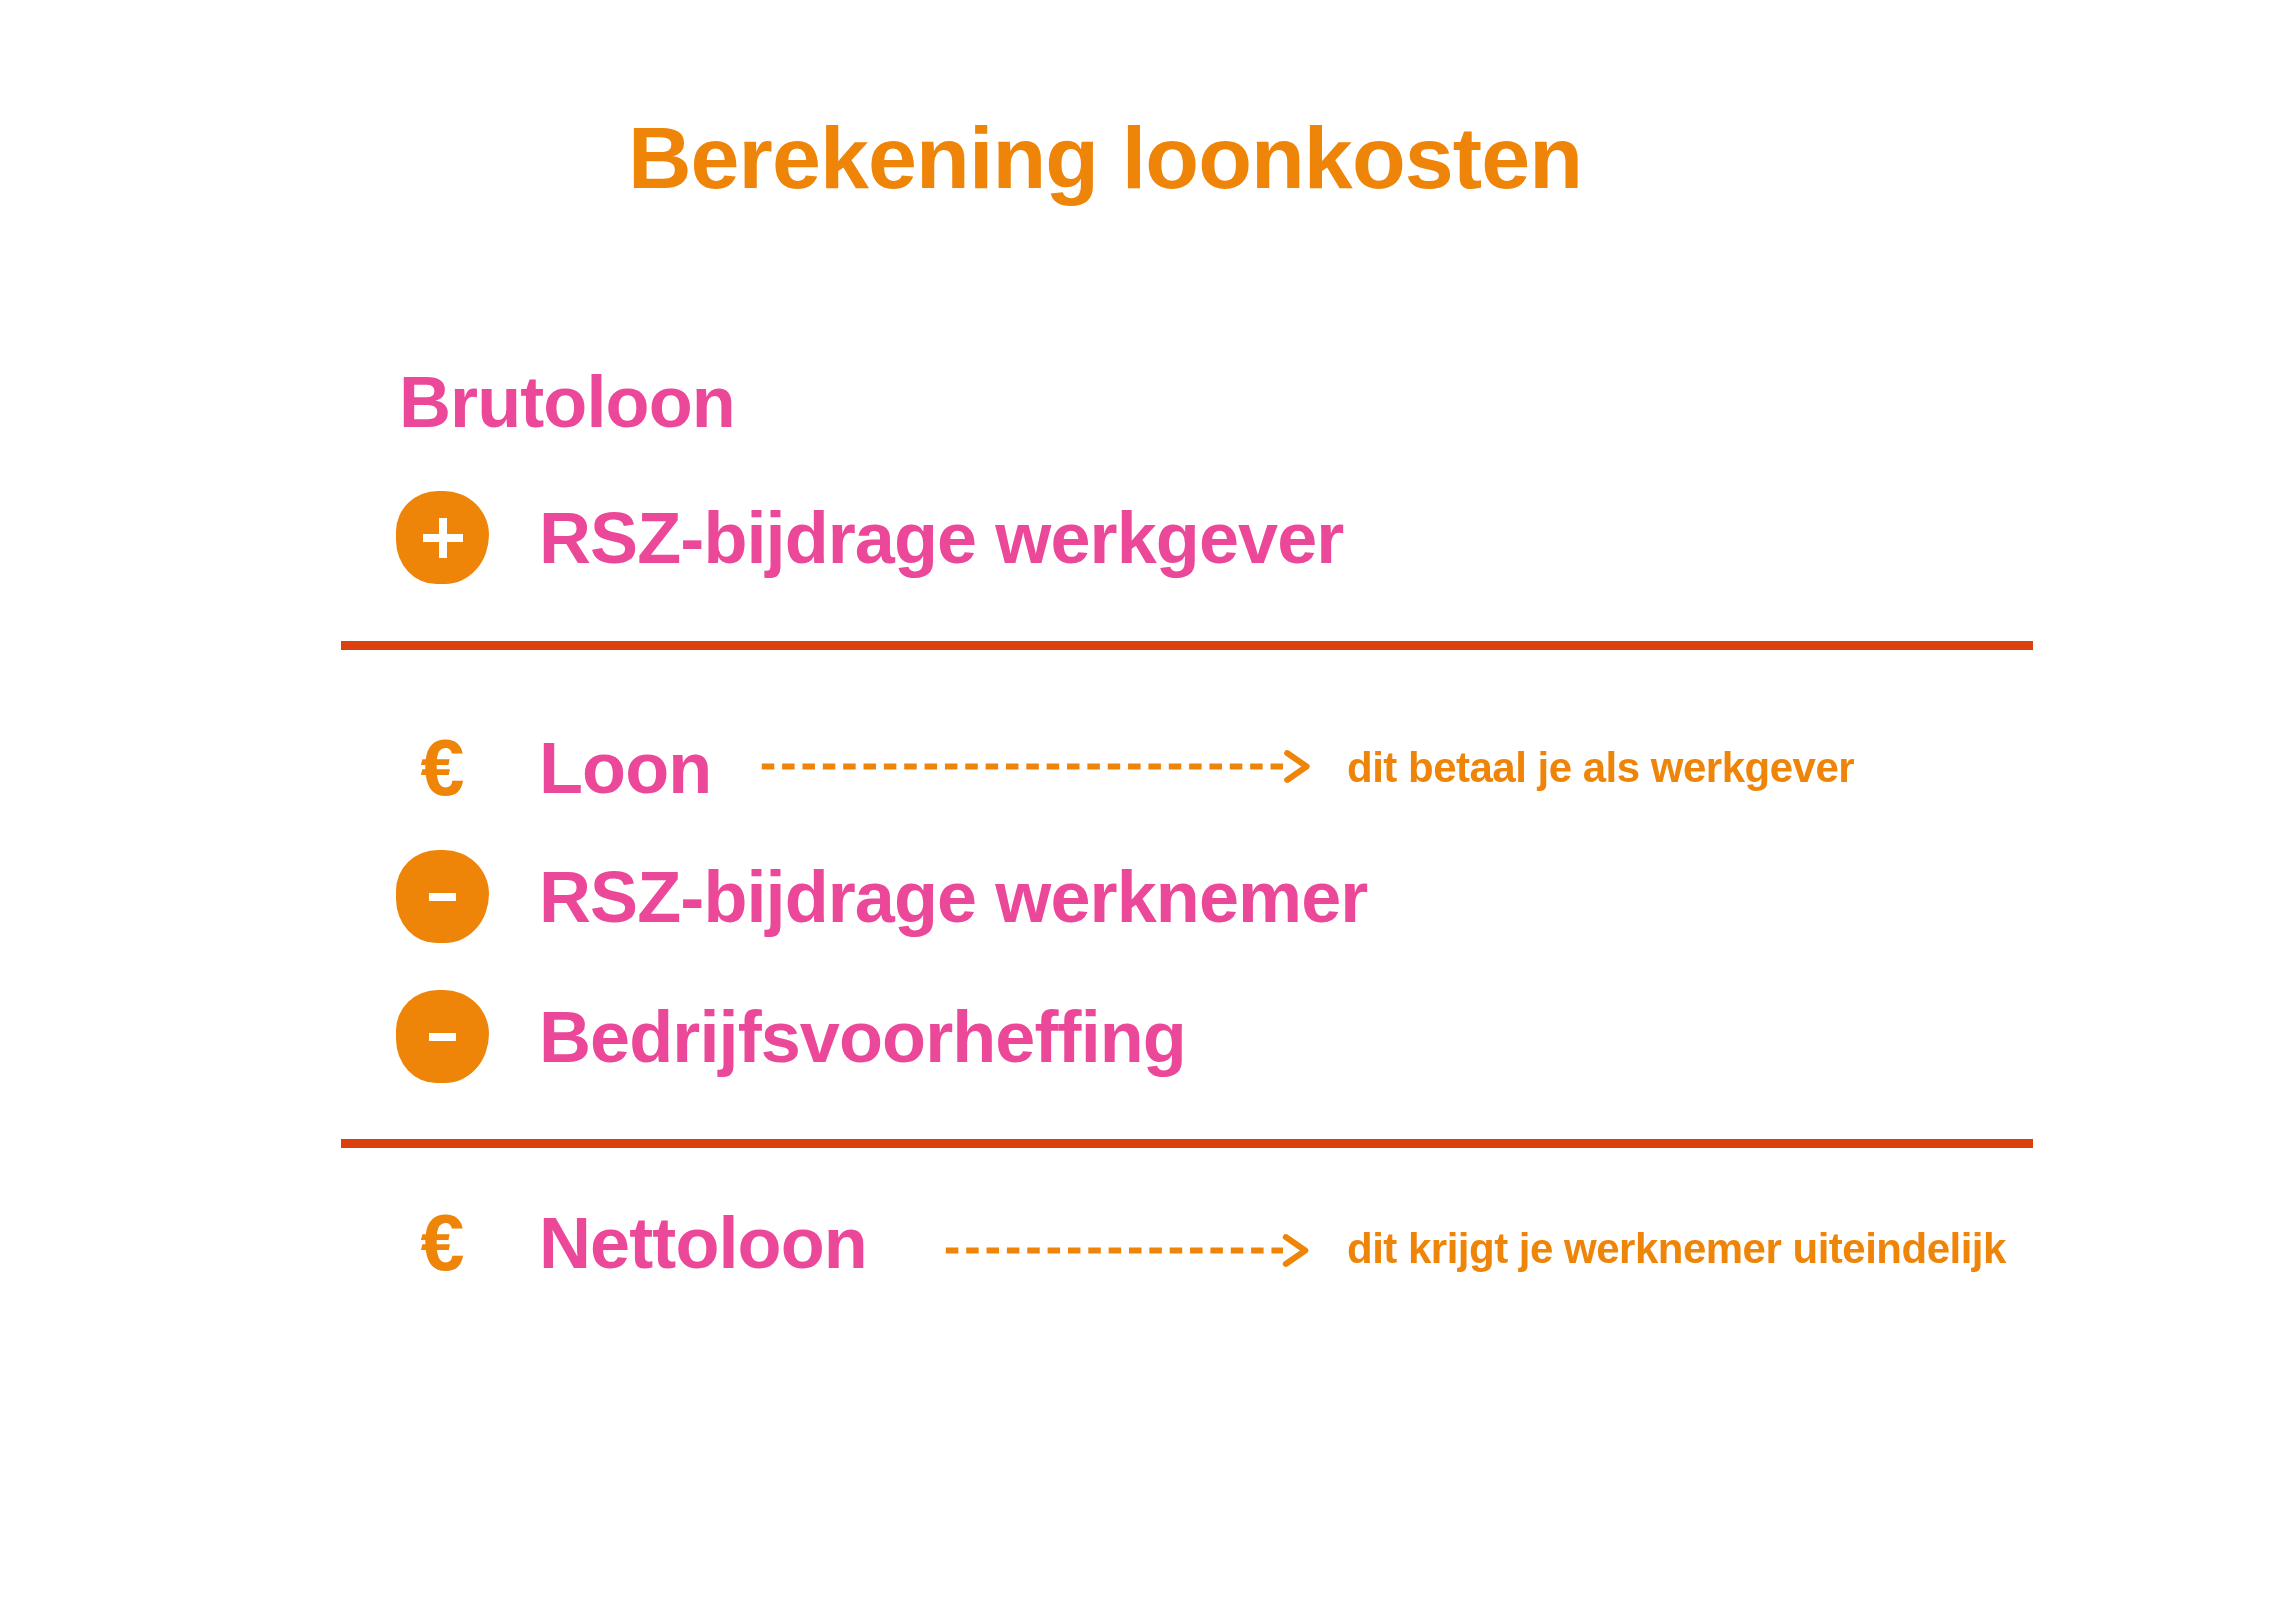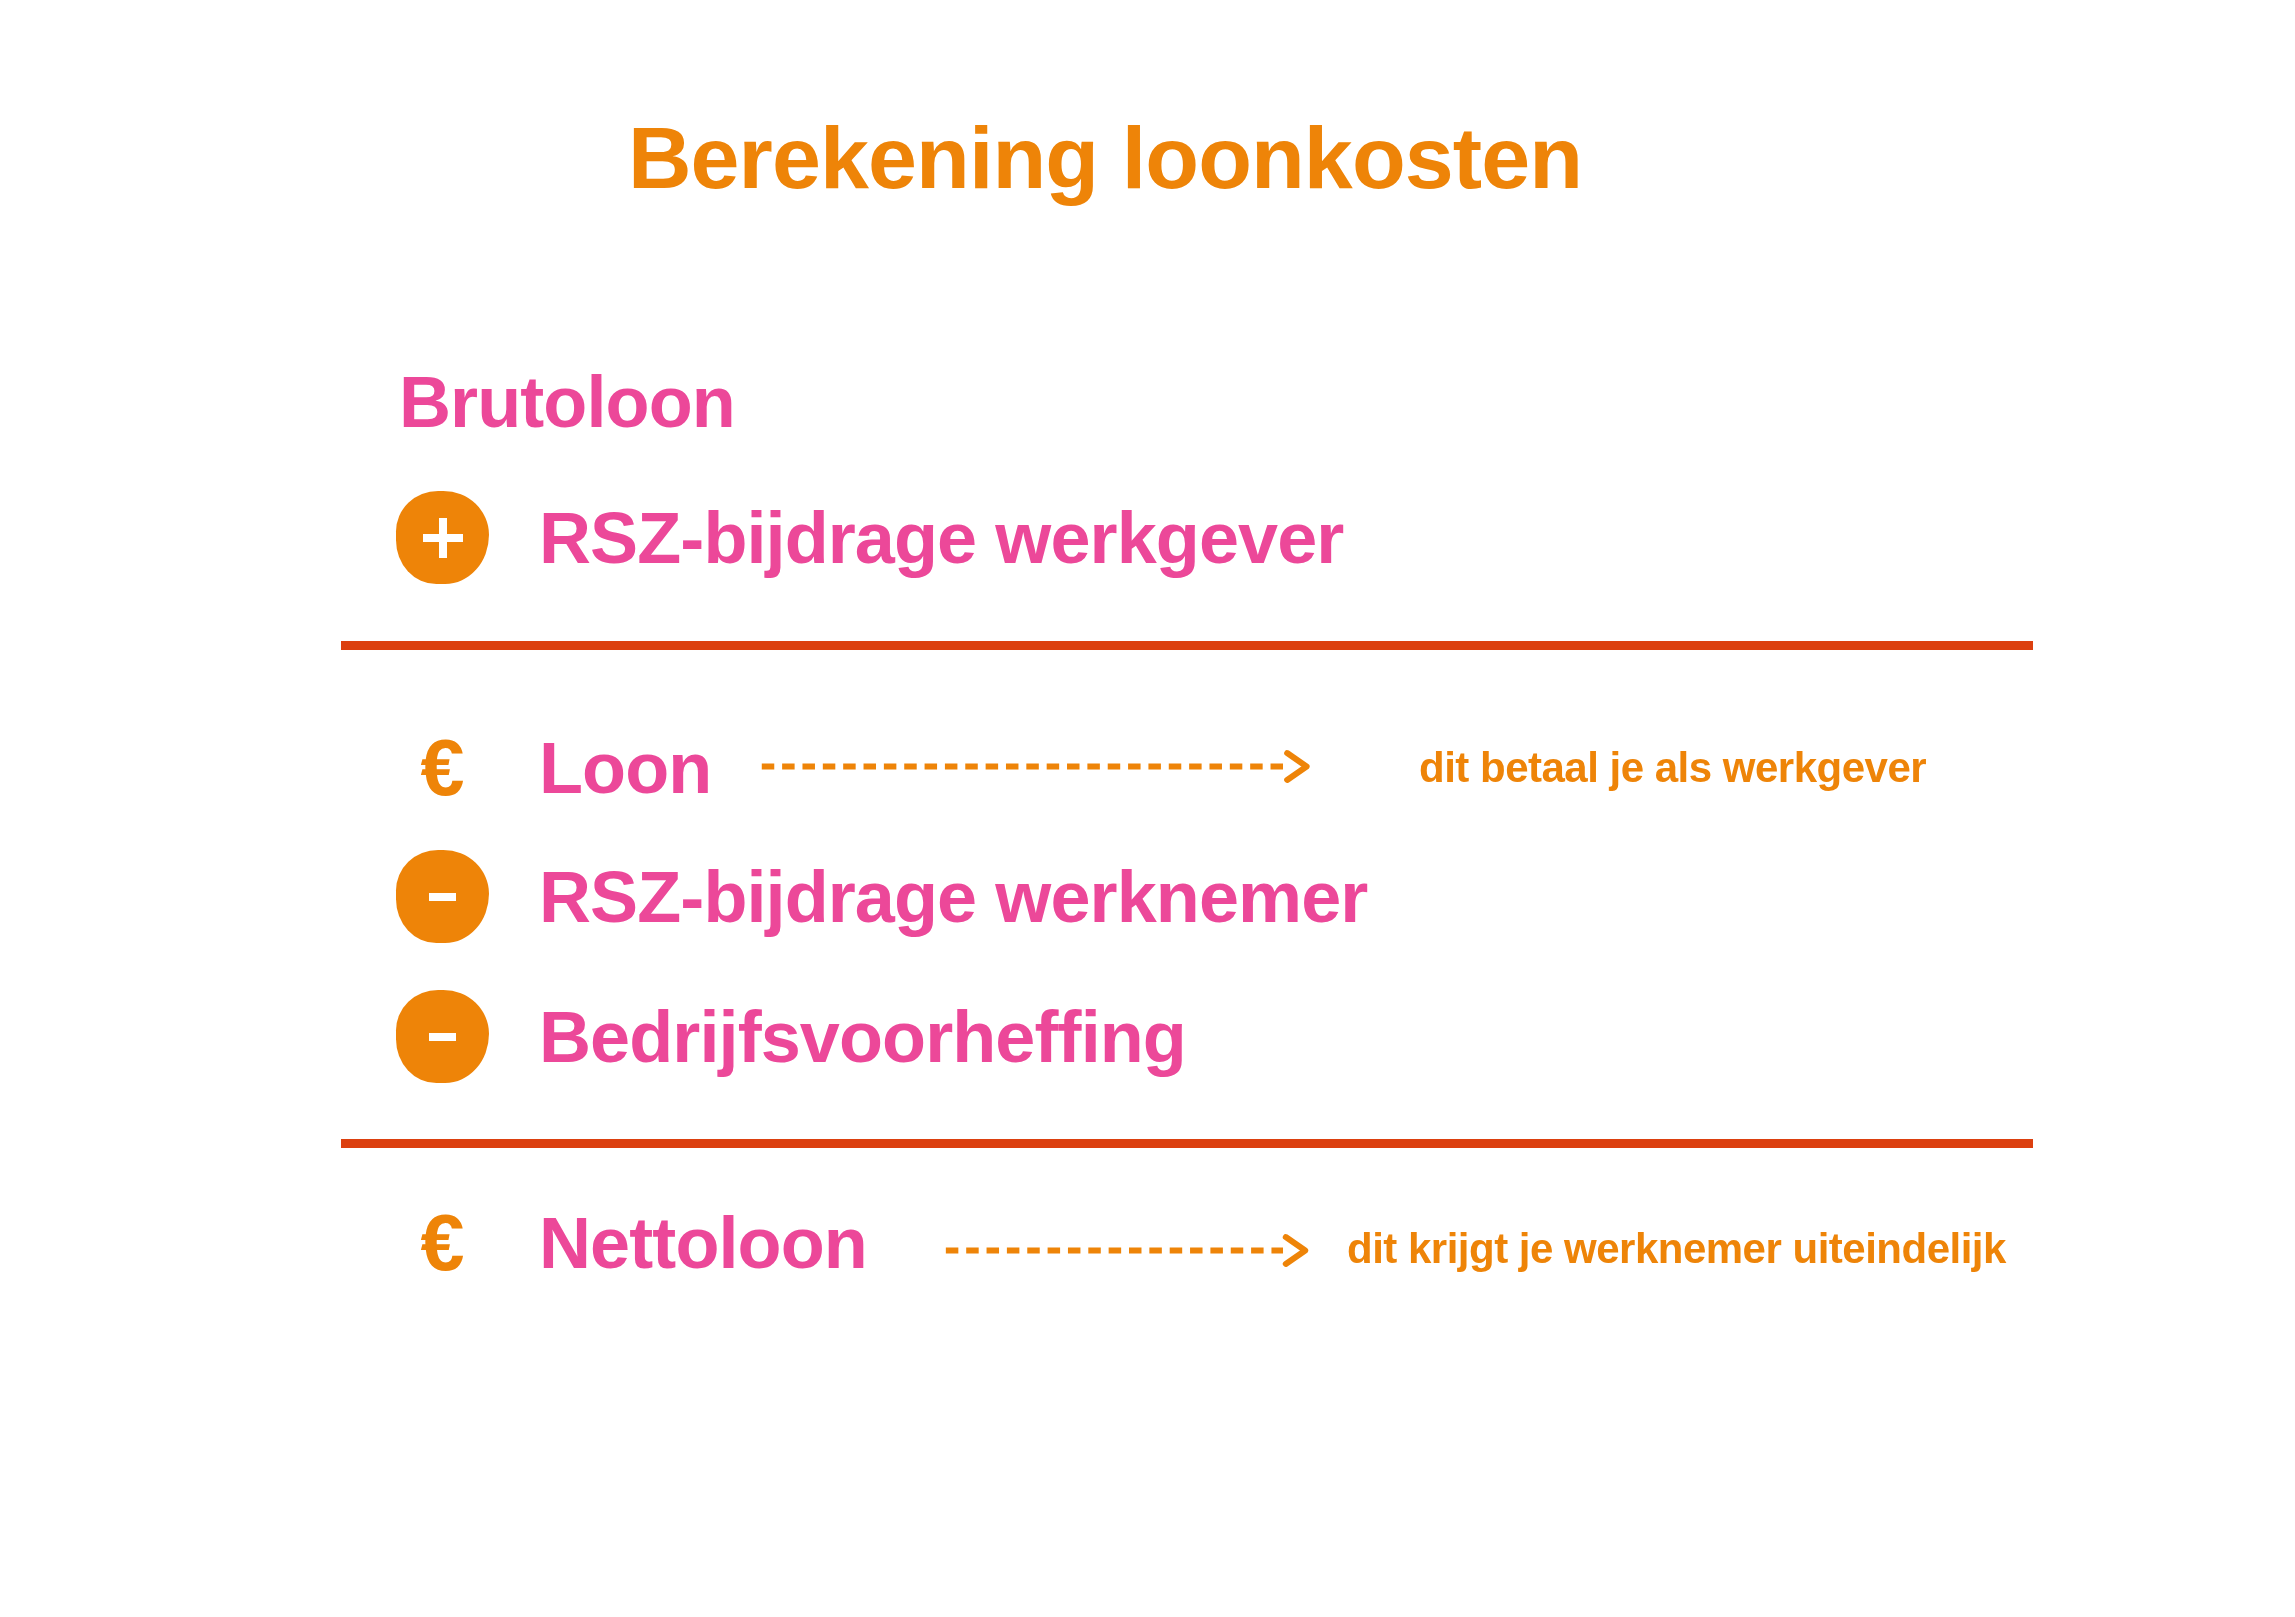--- a/index.html
+++ b/index.html
@@ -140,21 +140,21 @@
       <span class="euro">€</span>
     </div>
     <div class="label row-label">Loon</div>
   </div>
 
   <svg class="arrow" style="left:759px; top:748px;" width="555" height="37" viewBox="0 0 1200 80">
     <line x1="6" y1="40" x2="1136" y2="40" stroke-width="13" stroke-dasharray="27 17" stroke="#EE8408"></line>
     <polyline points="1142,11 1184,40 1142,69" fill="none" stroke-width="13" stroke-linecap="round" stroke-linejoin="round" stroke="#EE8408"></polyline>
   </svg>
 
-  <div class="note" style="left:1419px; top:741px;text-align:right;">dit betaal je als werkgever</div>
+  <div class="note" style="left:1347px; top:741px;text-align:right;">dit betaal je als werkgever</div>
 
   <div class="row" style="top:850px; height:93px;">
     <div class="icon-col">
       <div class="blob">
         <div class="bar minus"></div>
       </div>
     </div>
     <div class="label row-label">RSZ-bijdrage werknemer</div>
   </div>
 

